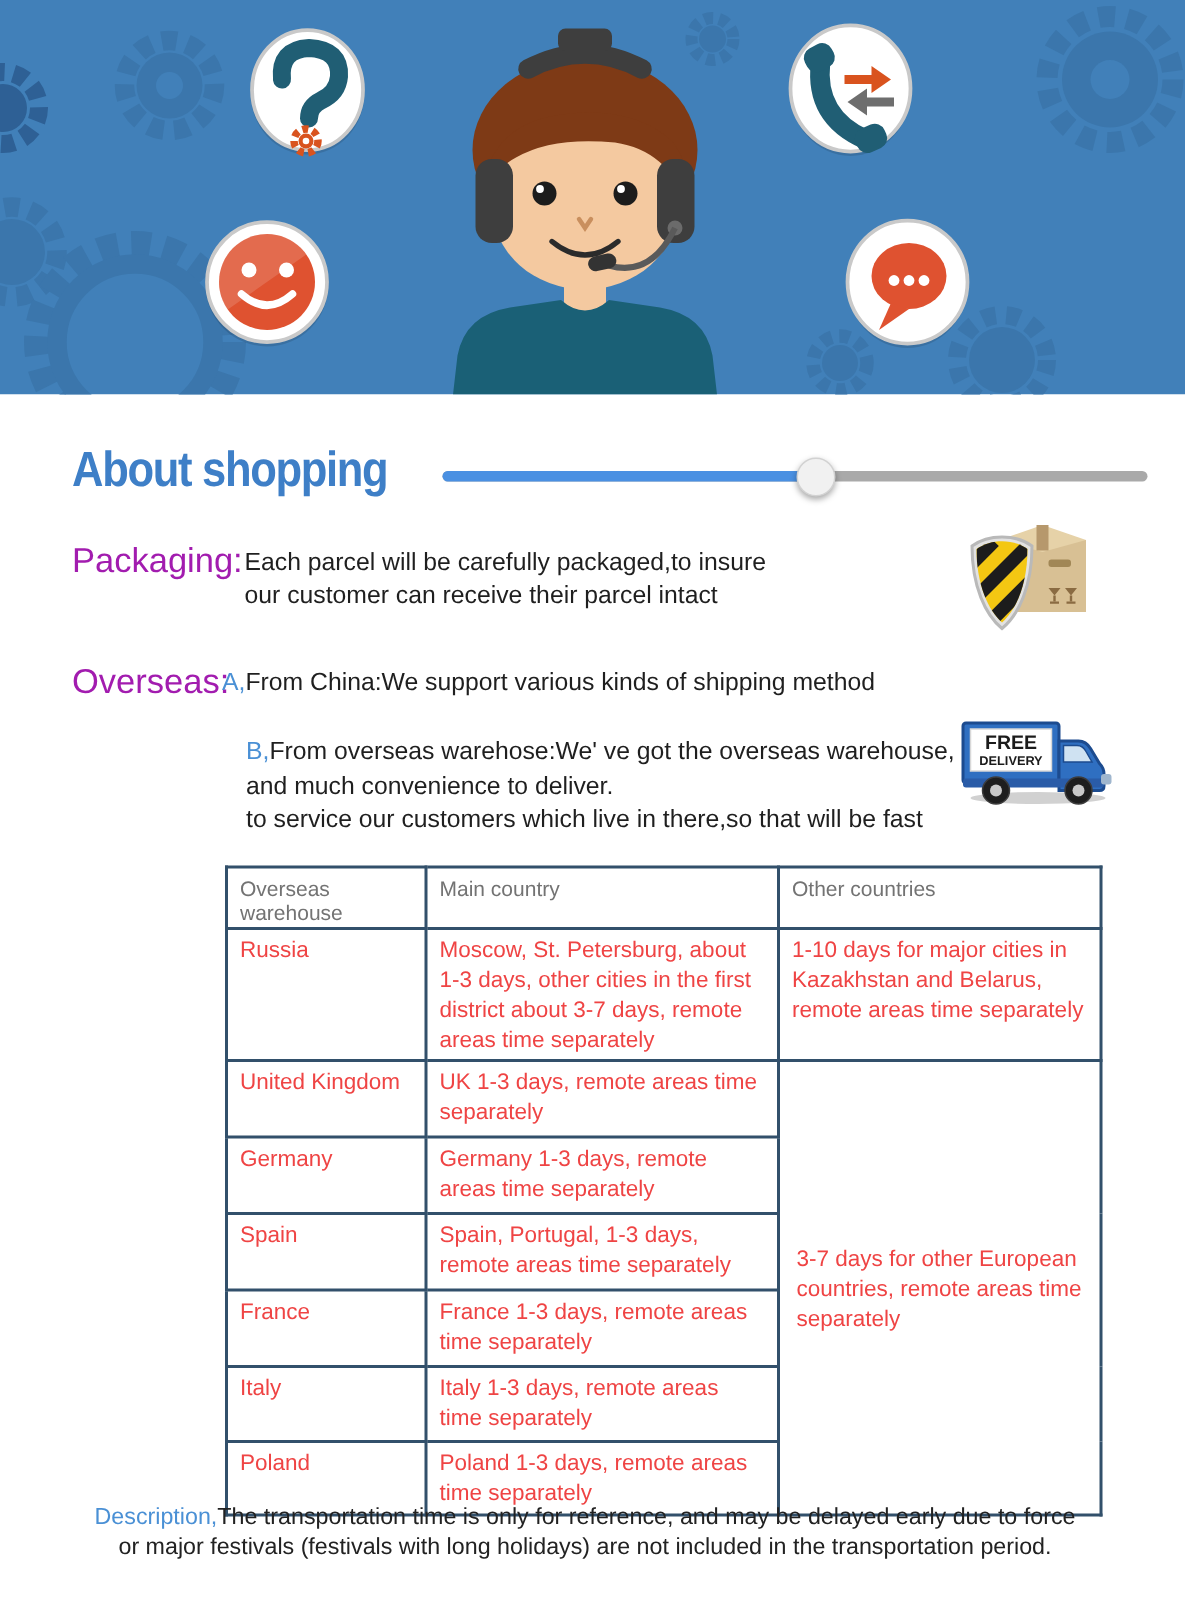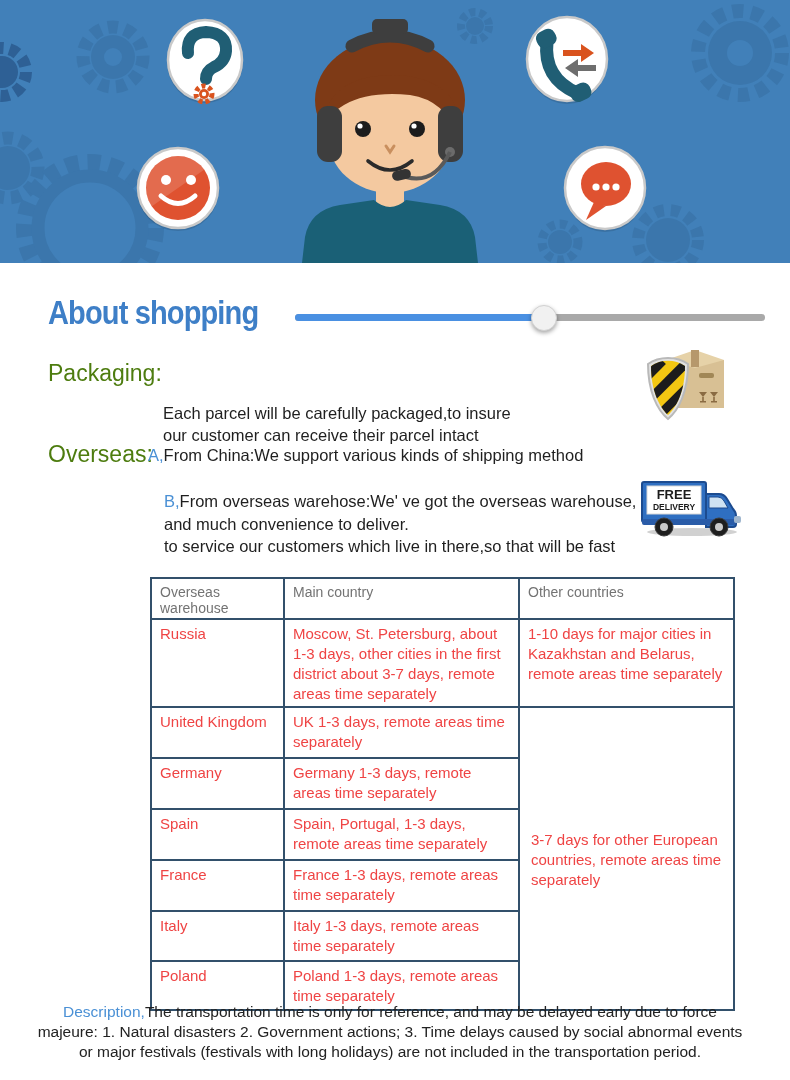--- a/index.html
+++ b/index.html
@@ -13,24 +13,24 @@
   .page-title{position:absolute;left:48px;top:294px;font-size:33px;font-weight:700;color:#3E7FC7;
     letter-spacing:-1px;transform:scaleX(.88);transform-origin:left center;white-space:nowrap;}
   .slider{position:absolute;left:295px;top:310px;width:470px;height:16px;}
   .slider-track{position:absolute;left:0;top:4px;width:470px;height:7px;background:#A9A9A9;border-radius:4px;}
   .slider-fill{position:absolute;left:0;top:0;height:7px;background:#4A90E2;border-radius:4px;}
   .slider-knob{position:absolute;top:-5px;width:26px;height:26px;border-radius:50%;
     background:#F1F1F1;border:1px solid #D2D2D2;box-shadow:0 2px 4px rgba(0,0,0,.35);
     transform:translateX(-13px);box-sizing:border-box;}
 
   
-  .section-label{position:absolute;font-size:23px;color:#4d7c0f;}
+  .section-label{position:absolute;font-size:23px;color:#a21caf;}
   .body-text{font-size:16.5px;color:#1F1F1F;line-height:22px;}
   #packaging-label{left:48px;top:360px;}
-  #packaging-text{position:absolute;left:163px;top:364px;margin-top:38px;}
+  #packaging-text{position:absolute;left:163px;top:364px;}
   #shipping-label{left:48px;top:441px;}
   #point-a{position:absolute;left:148px;top:444px;}
   #point-b{position:absolute;left:164px;top:490px;line-height:22.5px;}
   .accent{color:#4A90D5;}
   .icon-abs{position:absolute;}
 
   
   .ship-table{position:absolute;left:150px;top:577px;border-collapse:collapse;table-layout:fixed;width:583px;}
   .ship-table td,.ship-table th{border:2px solid #32506B;vertical-align:top;text-align:left;
     padding:4px 8px 2px 8px;font-weight:400;box-sizing:border-box;}
@@ -255,17 +255,16 @@
     </tr>
     <tr class="row-std3">
       <td>Poland</td>
       <td>Poland 1-3 days, remote areas time separately</td>
     </tr>
   </tbody>
     </table>
 
   <div class="description">
     <div><span class="accent">Description,</span><span>The transportation time is only for reference, and may be delayed early due to force</span></div>
-    <div>majeure: 1. Natural disasters 2. Government actions; 3. Time delays caused by social abnormal events</div>
     <div>or major festivals (festivals with long holidays) are not included in the transportation period.</div>
   </div>
 
 </div>
 
 </body></html>

